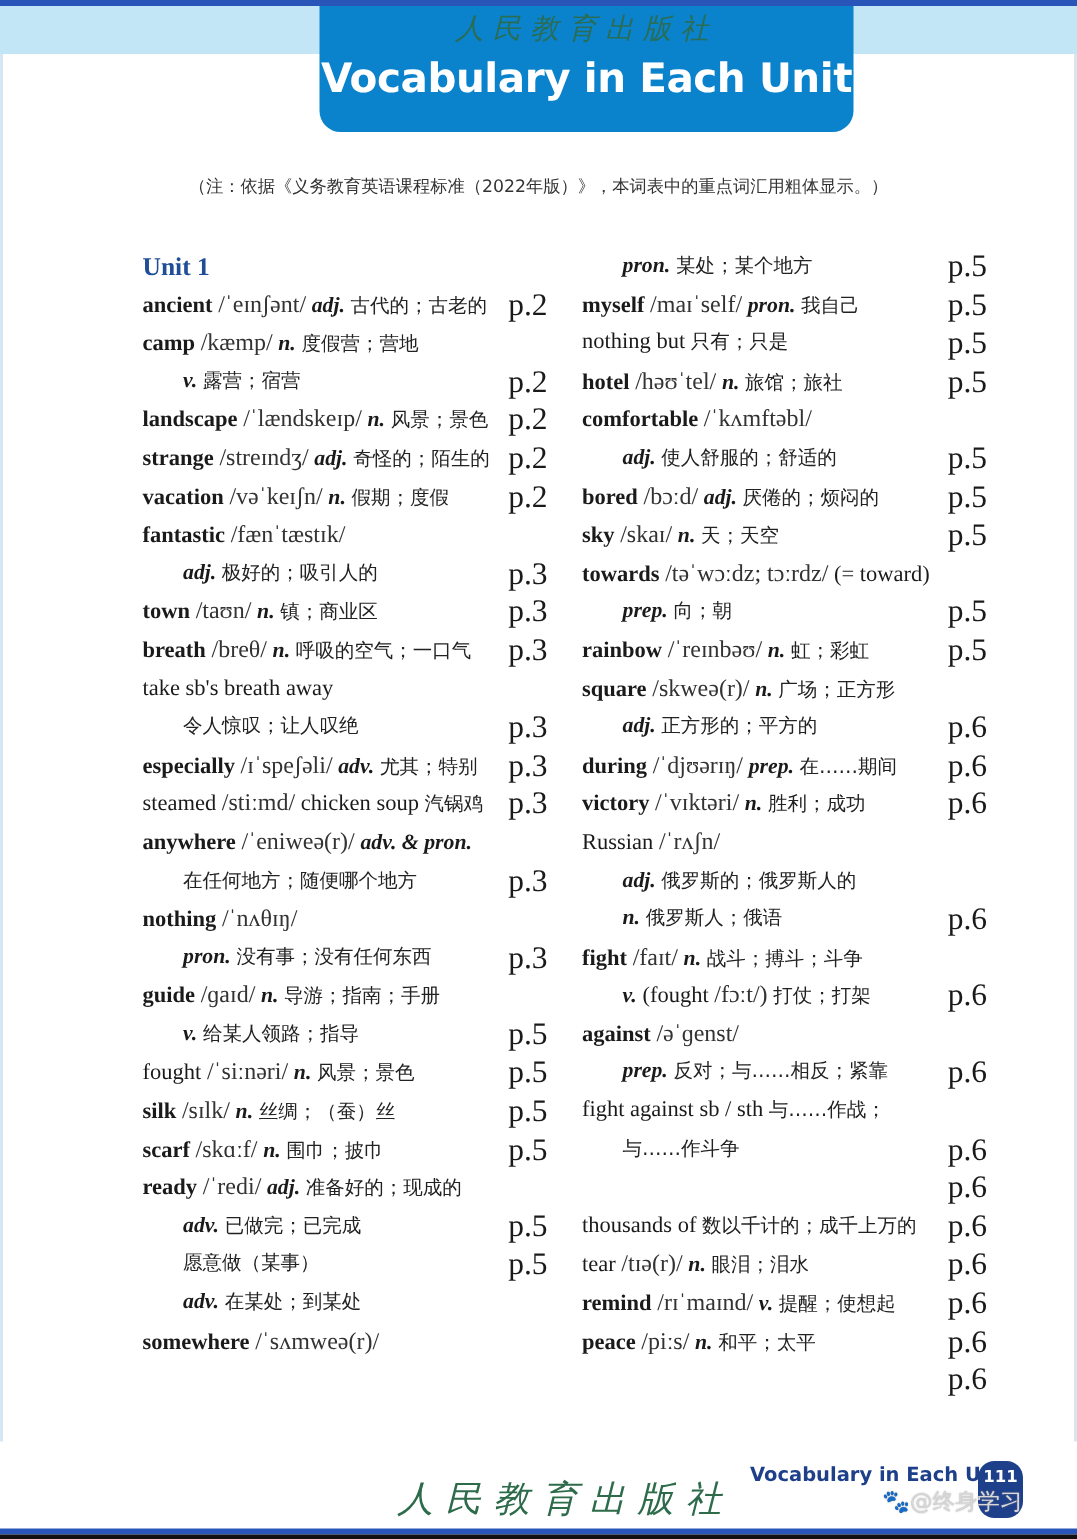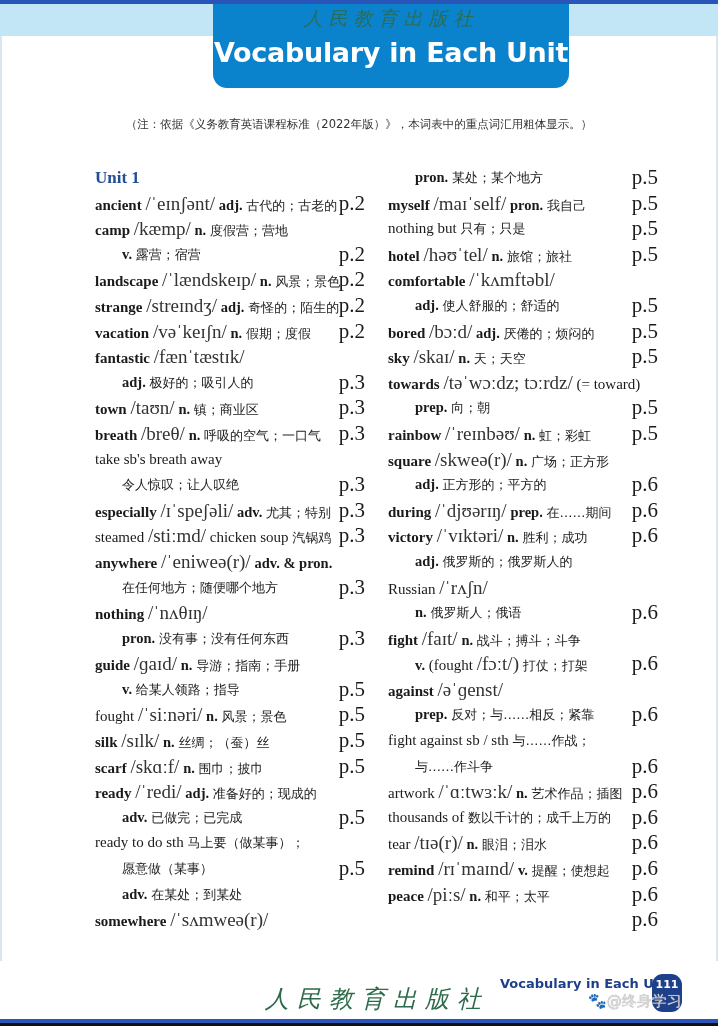--- a/index.html
+++ b/index.html
@@ -34,22 +34,22 @@
     .col { position: absolute; top: 165px; }
     .col-left { left: 95px; width: 270px; }
     .col-right { left: 388px; width: 270px; }
     .row {
       position: relative; height: 25.6px; line-height: 25.6px; font-size: 15px;
       white-space: nowrap;
     }
     .row.indent .content { padding-left: 27px; }
     .unit-heading { font-size: 17px; color: #1f4e96; font-weight: bold; }
     .word { font-weight: bold; }
-    .phon { font-size: 19px; color: #333; }
-    .pos { font-weight: bold; font-size: 14.5px; }
+    .phon { font-size: 16px; color: #333; }
+    .pos { font-style: italic; font-weight: bold; font-size: 14.5px; }
     .cn { font-family: "DejaVu Sans", sans-serif; font-size: 13px; color: #222; }
     .page { position: absolute; right: 0; top: 0; font-size: 21px; }
     .footer-logo {
       position: absolute; left: 265px; top: 983px;
       font-family: "DejaVu Serif", serif; font-style: italic; font-size: 24px;
       color: #2d6b4a; letter-spacing: 8px;
     }
     .footer-title {
       position: absolute; left: 500px; top: 976px;
       font-family: "DejaVu Sans", sans-serif; font-weight: bold; font-size: 13px; color: #1e3f8a;
@@ -102,51 +102,50 @@
     <div class="row indent"><span class="content"><span class="cn">在任何地方；随便哪个地方</span> </span><span class="page">p.3</span></div>
     <div class="row"><span class="content"><span class="word">nothing</span> <span class="phon">/ˈnʌθɪŋ/</span> </span></div>
     <div class="row indent"><span class="content"><span class="pos">pron.</span> <span class="cn">没有事；没有任何东西</span> </span><span class="page">p.3</span></div>
     <div class="row"><span class="content"><span class="word">guide</span> <span class="phon">/ɡaɪd/</span> <span class="pos">n.</span> <span class="cn">导游；指南；手册</span> </span></div>
     <div class="row indent"><span class="content"><span class="pos">v.</span> <span class="cn">给某人领路；指导</span> </span><span class="page">p.5</span></div>
     <div class="row"><span class="content"><span class="plainword">fought</span> <span class="phon">/ˈsiːnəri/</span> <span class="pos">n.</span> <span class="cn">风景；景色</span> </span><span class="page">p.5</span></div>
     <div class="row"><span class="content"><span class="word">silk</span> <span class="phon">/sɪlk/</span> <span class="pos">n.</span> <span class="cn">丝绸；（蚕）丝</span> </span><span class="page">p.5</span></div>
     <div class="row"><span class="content"><span class="word">scarf</span> <span class="phon">/skɑːf/</span> <span class="pos">n.</span> <span class="cn">围巾；披巾</span> </span><span class="page">p.5</span></div>
     <div class="row"><span class="content"><span class="word">ready</span> <span class="phon">/ˈredi/</span> <span class="pos">adj.</span> <span class="cn">准备好的；现成的</span> </span></div>
     <div class="row indent"><span class="content"><span class="pos">adv.</span> <span class="cn">已做完；已完成</span> </span><span class="page">p.5</span></div>
-    <div class="row"><span class="content"><span class="plainword">ready to do sth</span> <span class="cn">马上要（做某事）；</span> </span></div>
     <div class="row indent"><span class="content"><span class="cn">愿意做（某事）</span> </span><span class="page">p.5</span></div>
     <div class="row indent"><span class="content"><span class="pos">adv.</span> <span class="cn">在某处；到某处</span> </span></div>
     <div class="row"><span class="content"><span class="word">somewhere</span> <span class="phon">/ˈsʌmweə(r)/</span> </span></div>
   </div>
 <div class="col col-right">
     <div class="row indent"><span class="content"><span class="pos">pron.</span> <span class="cn">某处；某个地方</span> </span><span class="page">p.5</span></div>
     <div class="row"><span class="content"><span class="word">myself</span> <span class="phon">/maɪˈself/</span> <span class="pos">pron.</span> <span class="cn">我自己</span> </span><span class="page">p.5</span></div>
     <div class="row"><span class="content"><span class="plainword">nothing but</span> <span class="cn">只有；只是</span> </span><span class="page">p.5</span></div>
     <div class="row"><span class="content"><span class="word">hotel</span> <span class="phon">/həʊˈtel/</span> <span class="pos">n.</span> <span class="cn">旅馆；旅社</span> </span><span class="page">p.5</span></div>
     <div class="row"><span class="content"><span class="word">comfortable</span> <span class="phon">/ˈkʌmftəbl/</span> </span></div>
     <div class="row indent"><span class="content"><span class="pos">adj.</span> <span class="cn">使人舒服的；舒适的</span> </span><span class="page">p.5</span></div>
     <div class="row"><span class="content"><span class="word">bored</span> <span class="phon">/bɔːd/</span> <span class="pos">adj.</span> <span class="cn">厌倦的；烦闷的</span> </span><span class="page">p.5</span></div>
     <div class="row"><span class="content"><span class="word">sky</span> <span class="phon">/skaɪ/</span> <span class="pos">n.</span> <span class="cn">天；天空</span> </span><span class="page">p.5</span></div>
     <div class="row"><span class="content"><span class="word">towards</span> <span class="phon">/təˈwɔːdz; tɔːrdz/</span> <span class="plain2">(= toward)</span> </span></div>
     <div class="row indent"><span class="content"><span class="pos">prep.</span> <span class="cn">向；朝</span> </span><span class="page">p.5</span></div>
     <div class="row"><span class="content"><span class="word">rainbow</span> <span class="phon">/ˈreɪnbəʊ/</span> <span class="pos">n.</span> <span class="cn">虹；彩虹</span> </span><span class="page">p.5</span></div>
     <div class="row"><span class="content"><span class="word">square</span> <span class="phon">/skweə(r)/</span> <span class="pos">n.</span> <span class="cn">广场；正方形</span> </span></div>
     <div class="row indent"><span class="content"><span class="pos">adj.</span> <span class="cn">正方形的；平方的</span> </span><span class="page">p.6</span></div>
     <div class="row"><span class="content"><span class="word">during</span> <span class="phon">/ˈdjʊərɪŋ/</span> <span class="pos">prep.</span> <span class="cn">在……期间</span> </span><span class="page">p.6</span></div>
     <div class="row"><span class="content"><span class="word">victory</span> <span class="phon">/ˈvɪktəri/</span> <span class="pos">n.</span> <span class="cn">胜利；成功</span> </span><span class="page">p.6</span></div>
+    <div class="row"><span class="content"><span class="plainword">Russian</span> <span class="phon">/ˈrʌʃn/</span> </span></div>
     <div class="row indent"><span class="content"><span class="pos">adj.</span> <span class="cn">俄罗斯的；俄罗斯人的</span> </span></div>
-    <div class="row"><span class="content"><span class="plainword">Russian</span> <span class="phon">/ˈrʌʃn/</span> </span></div>
     <div class="row indent"><span class="content"><span class="pos">n.</span> <span class="cn">俄罗斯人；俄语</span> </span><span class="page">p.6</span></div>
     <div class="row"><span class="content"><span class="word">fight</span> <span class="phon">/faɪt/</span> <span class="pos">n.</span> <span class="cn">战斗；搏斗；斗争</span> </span></div>
     <div class="row indent"><span class="content"><span class="pos">v.</span> <span class="plain2">(fought</span> <span class="phon">/fɔːt/)</span> <span class="cn">打仗；打架</span> </span><span class="page">p.6</span></div>
     <div class="row"><span class="content"><span class="word">against</span> <span class="phon">/əˈɡenst/</span> </span></div>
     <div class="row indent"><span class="content"><span class="pos">prep.</span> <span class="cn">反对；与……相反；紧靠</span> </span><span class="page">p.6</span></div>
     <div class="row"><span class="content"><span class="plainword">fight against sb / sth</span> <span class="cn">与……作战；</span> </span></div>
     <div class="row indent"><span class="content"><span class="cn">与……作斗争</span> </span><span class="page">p.6</span></div>
-    <div class="row"><span class="content"><span class="plainword">artwork</span> <span class="phon">/ˈɑːtwɜːk/</span> <span class="pos">n.</span> <span class="cn">艺术作品；插图</span> </span><span class="page">p.6</span></div>
+    <div class="row"><span class="page">p.6</span></div>
     <div class="row"><span class="content"><span class="plainword">thousands of</span> <span class="cn">数以千计的；成千上万的</span> </span><span class="page">p.6</span></div>
     <div class="row"><span class="content"><span class="plainword">tear</span> <span class="phon">/tɪə(r)/</span> <span class="pos">n.</span> <span class="cn">眼泪；泪水</span> </span><span class="page">p.6</span></div>
     <div class="row"><span class="content"><span class="word">remind</span> <span class="phon">/rɪˈmaɪnd/</span> <span class="pos">v.</span> <span class="cn">提醒；使想起</span> </span><span class="page">p.6</span></div>
     <div class="row"><span class="content"><span class="word">peace</span> <span class="phon">/piːs/</span> <span class="pos">n.</span> <span class="cn">和平；太平</span> </span><span class="page">p.6</span></div>
     <div class="row"><span class="page">p.6</span></div>
   </div>
 
 <div class="footer-logo">人民教育出版社</div>
 <div class="footer-title">Vocabulary in Each Unit</div>
 <div class="page-badge">111</div>

